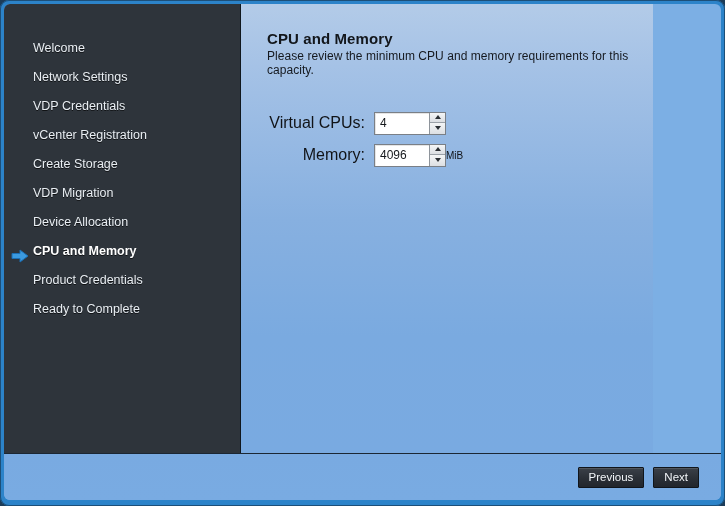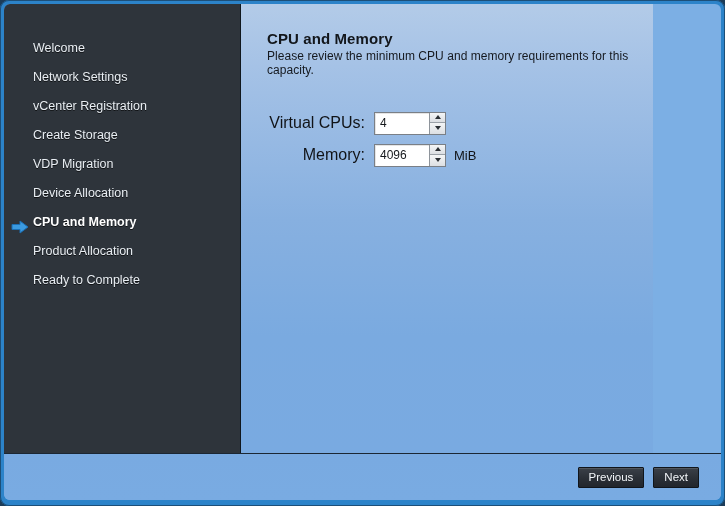--- a/index.html
+++ b/index.html
@@ -155,23 +155,22 @@
   }
   .spin-btn.up { border-bottom: 1px solid #9aa0a7; }
   .tri {
     width: 0; height: 0;
     border-left: 3.5px solid transparent;
     border-right: 3.5px solid transparent;
   }
   .tri.up { border-bottom: 4px solid #2a2e33; }
   .tri.down { border-top: 4px solid #2a2e33; }
   .unit {
-    font-size: 13px;
+    font-size: 10px;
     color: #111418;
-    margin-left: 8px;
   }
 
   
   #footer {
     position: absolute;
     left: 0; top: 449px;
     width: 717px;
     height: 47px;
     background: linear-gradient(to bottom, #79aae1 0%, #79abe2 100%);
     border-top: 1px solid #1b2733;
@@ -210,20 +209,24 @@
           
           <span class="nav-label">Welcome</span>
         </div>
 
         <div class="nav-item">
           
           <span class="nav-label">Network Settings</span>
         </div>
 
 
+        <div class="nav-item">
+          
+          <span class="nav-label">VDP Credentials</span>
+        </div>
 
         <div class="nav-item">
           
           <span class="nav-label">vCenter Registration</span>
         </div>
 
         <div class="nav-item">
           
           <span class="nav-label">Create Storage</span>
         </div>
@@ -242,21 +245,21 @@
           <span class="nav-arrow">
             <svg viewBox="0 0 18 14" width="18" height="14" aria-hidden="true">
               <path d="M1 4.5 H9 V1 L17 7 L9 13 V9.5 H1 Z" fill="#3b9ae0" stroke="#1b6fb5" stroke-width="1"></path>
             </svg>
           </span>
           <span class="nav-label">CPU and Memory</span>
         </div>
 
         <div class="nav-item">
           
-          <span class="nav-label">Product Allocation</span>
+          <span class="nav-label">Product Credentials</span>
         </div>
 
         <div class="nav-item">
           
           <span class="nav-label">Ready to Complete</span>
         </div>
 
 
       </nav>
 

